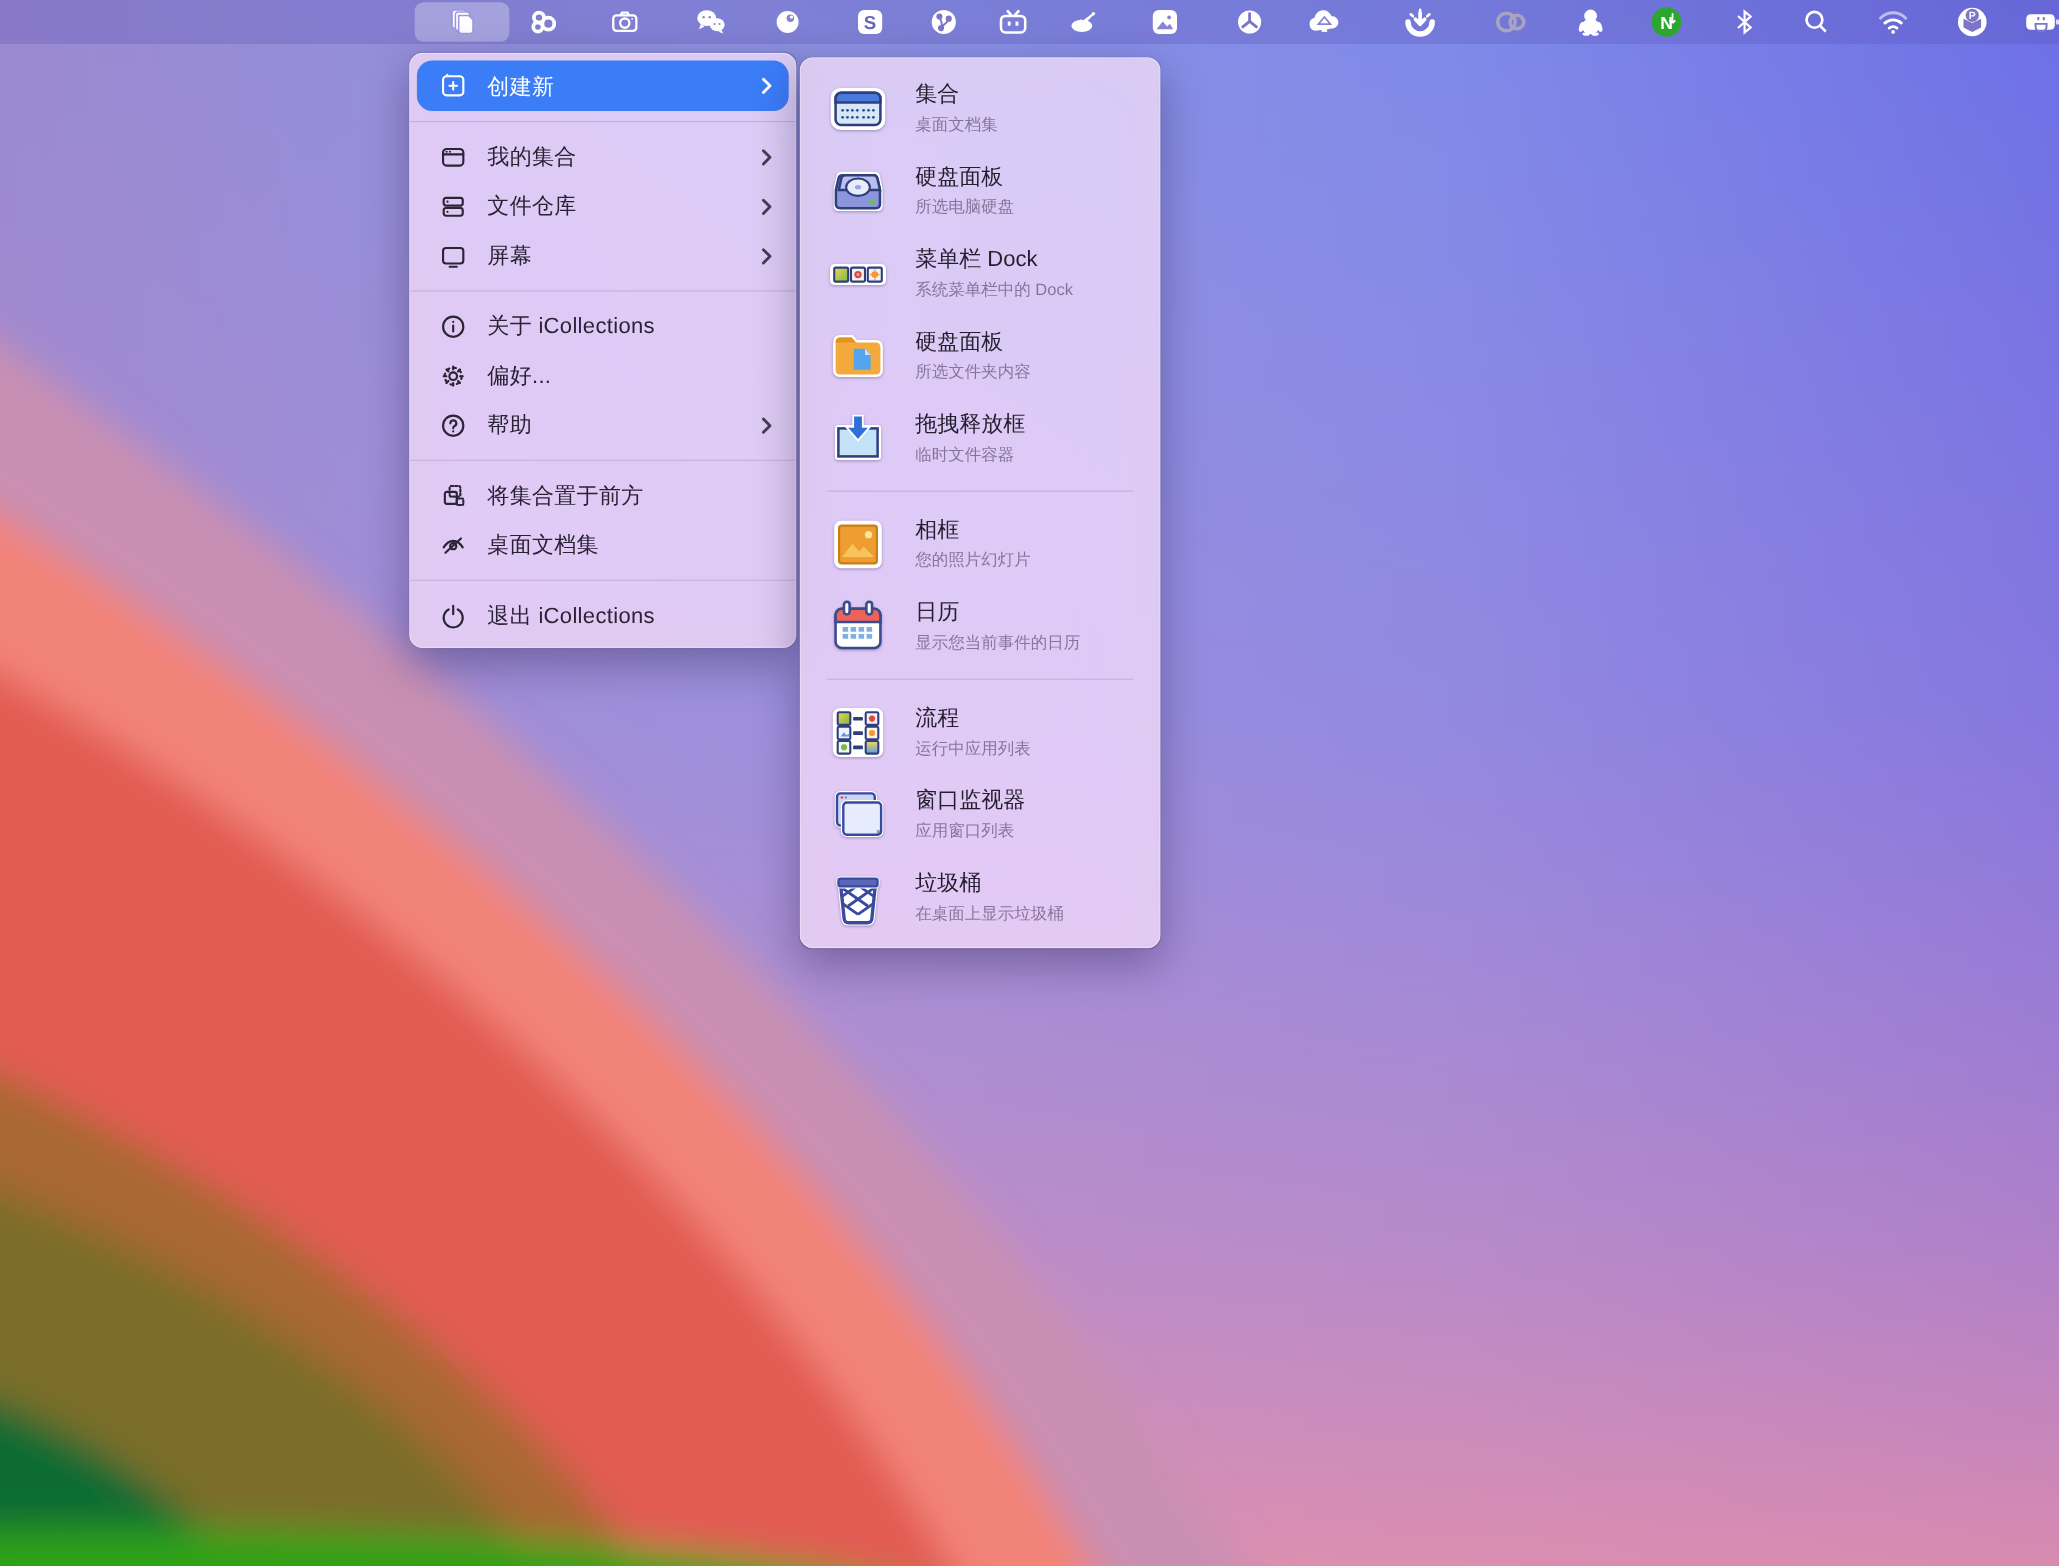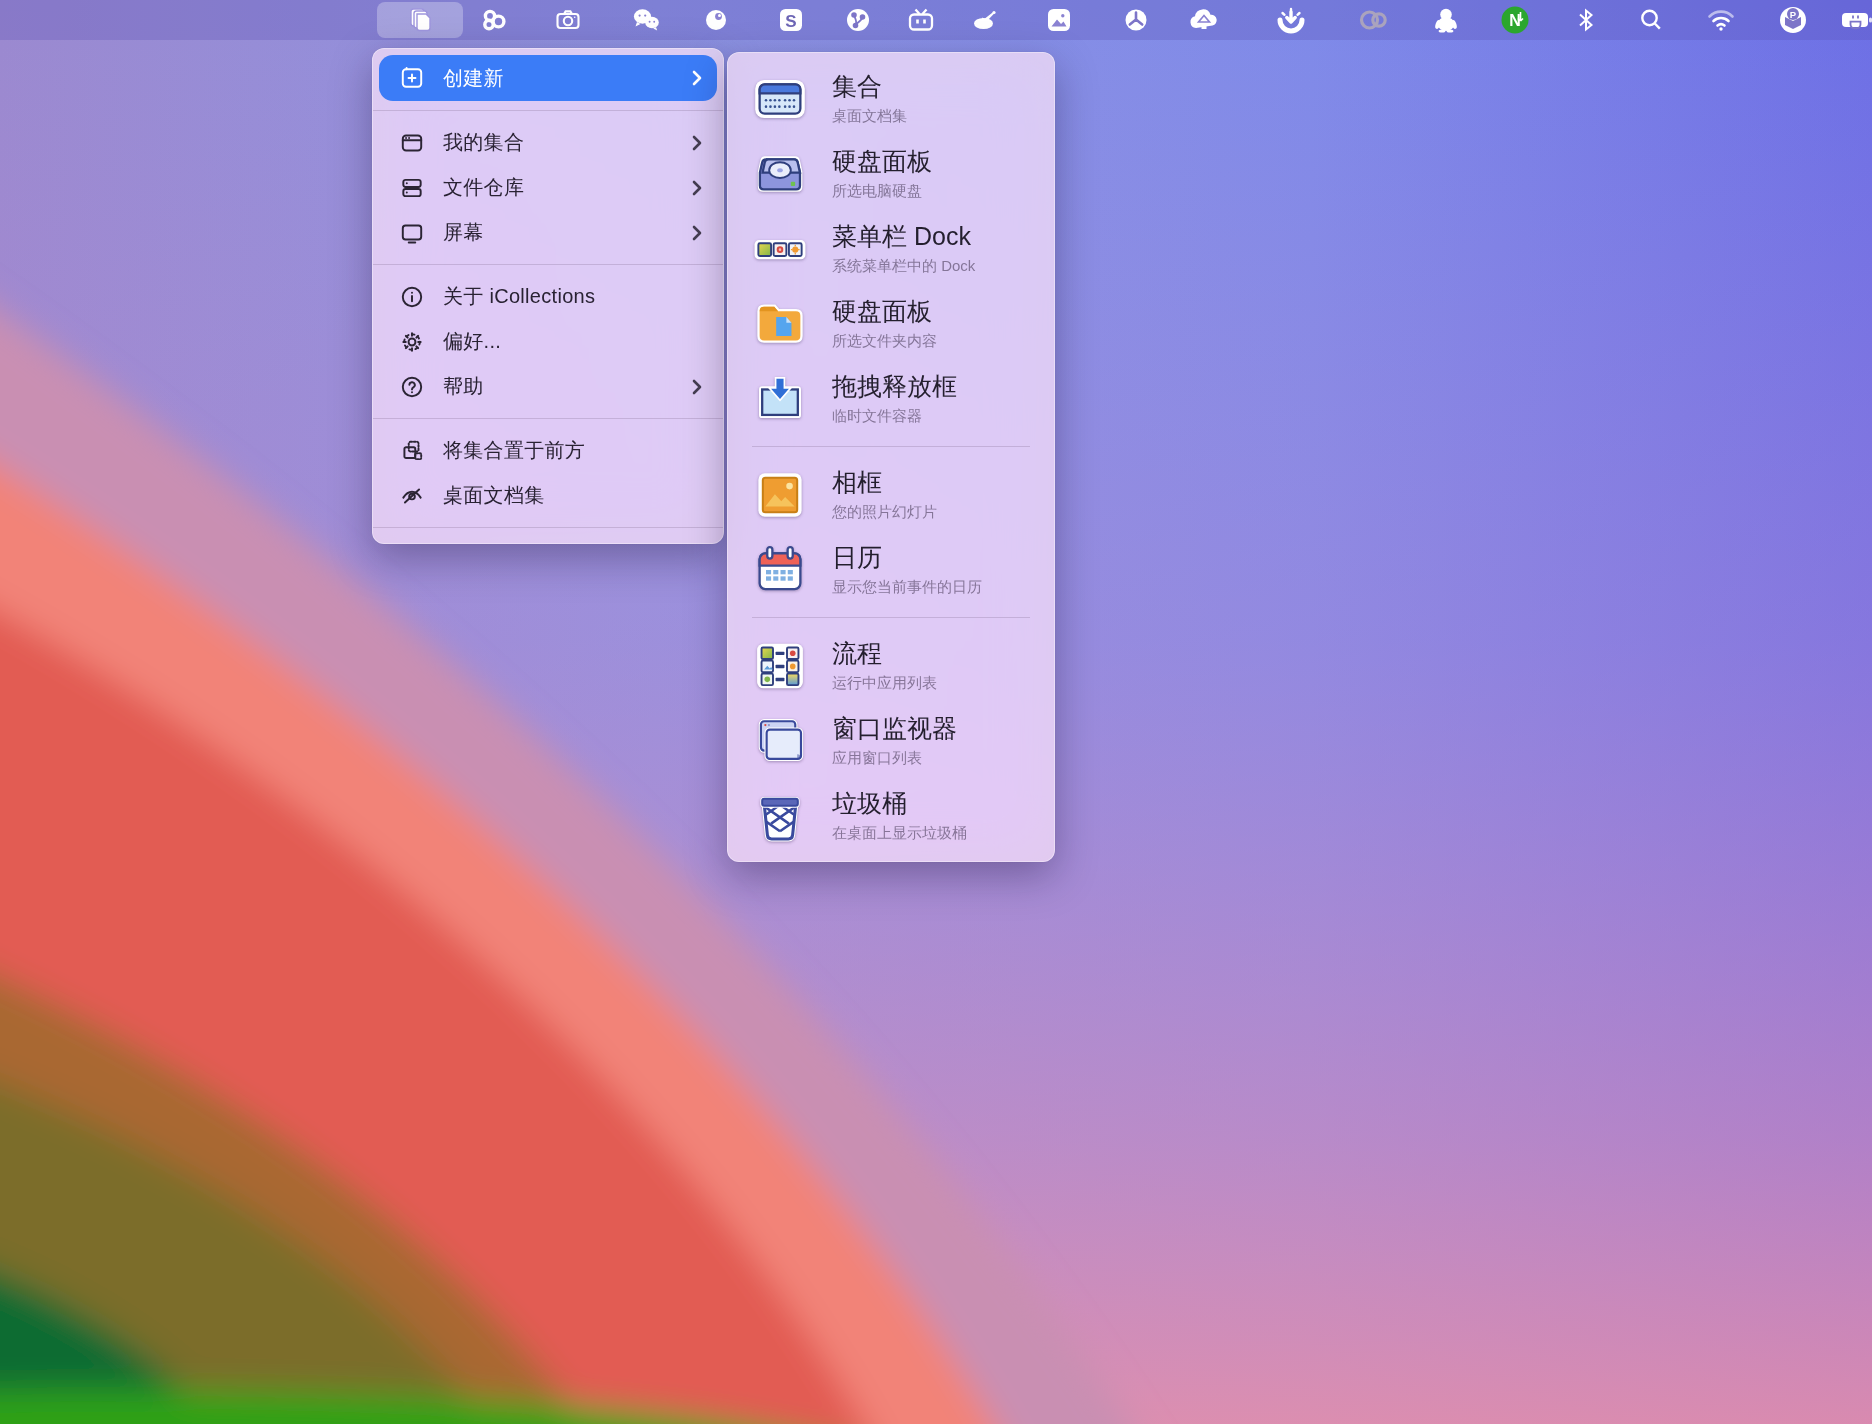--- a/index.html
+++ b/index.html
@@ -58,21 +58,21 @@
 
   
   .menu-sub{left:727px;top:52px;width:328px;padding:8px 0;}
   .sub-row{
     height:75px;display:flex;align-items:center;padding:0 16px 0 22px;
   }
   .sub-icon{width:60px;height:60px;flex:0 0 auto;margin-right:22px;
     display:flex;align-items:center;justify-content:center;}
   .sub-icon svg{display:block;filter:drop-shadow(0 1.5px 1.5px rgba(40,25,70,0.35));}
   .sub-text{display:flex;flex-direction:column;justify-content:center;min-width:0;}
-  .sub-title{font-size:25px;color:#241f2e;line-height:1.25;white-space:nowrap;}
+  .sub-title{font-size:20px;color:#241f2e;line-height:1.25;white-space:nowrap;}
   .sub-subtitle{font-size:15px;color:rgba(60,48,75,0.55);margin-top:5px;white-space:nowrap;}
   .sub-sep{height:1px;background:rgba(60,40,70,0.16);margin:10px 24px;}
 </style>
 </head>
 <body>
 
 <div class="desktop">
 
   <svg class="wallpaper" width="1872" height="1424" viewBox="0 0 1872 1424" preserveAspectRatio="none">
     <defs>
@@ -425,20 +425,29 @@
           <path d="M4,13.5 C6.5,9.5 9,8 12,8 c3,0 5.5,1.5 8,5.5"></path>
           <circle cx="12" cy="12.5" r="2.6"></circle>
           <path d="M5.5,18 L18.5,6"></path>
         </svg>
       </span>
       <span class="lbl">桌面文档集</span>
     </div>
 
     <div class="menu-sep"></div>
 
+    <div class="menu-row">
+      <span class="mi">
+        <svg width="26" height="26" viewBox="0 0 24 24">
+          <path d="M8.2,6.5 a8,8 0 1 0 7.6,0"></path>
+          <path d="M12,3.5 v7"></path>
+        </svg>
+      </span>
+      <span class="lbl">退出 iCollections</span>
+    </div>
   </div>
 
   <div class="popover menu-sub">
 
     <div class="sub-row">
       <span class="sub-icon">
         <svg width="56" height="56" viewBox="0 0 44 44">
           <rect x="2.5" y="7" width="39" height="30" rx="7" fill="#ffffff"></rect>
           <rect x="6" y="10.5" width="32" height="23" rx="4" fill="#d6e7f9" stroke="#2f3f7d" stroke-width="1.8"></rect>
           <path d="M6,14.5 a4,4 0 0 1 4,-4 h24 a4,4 0 0 1 4,4 v3 h-32 Z" fill="#4a79dd" stroke="#2f3f7d" stroke-width="1.8"></path>

